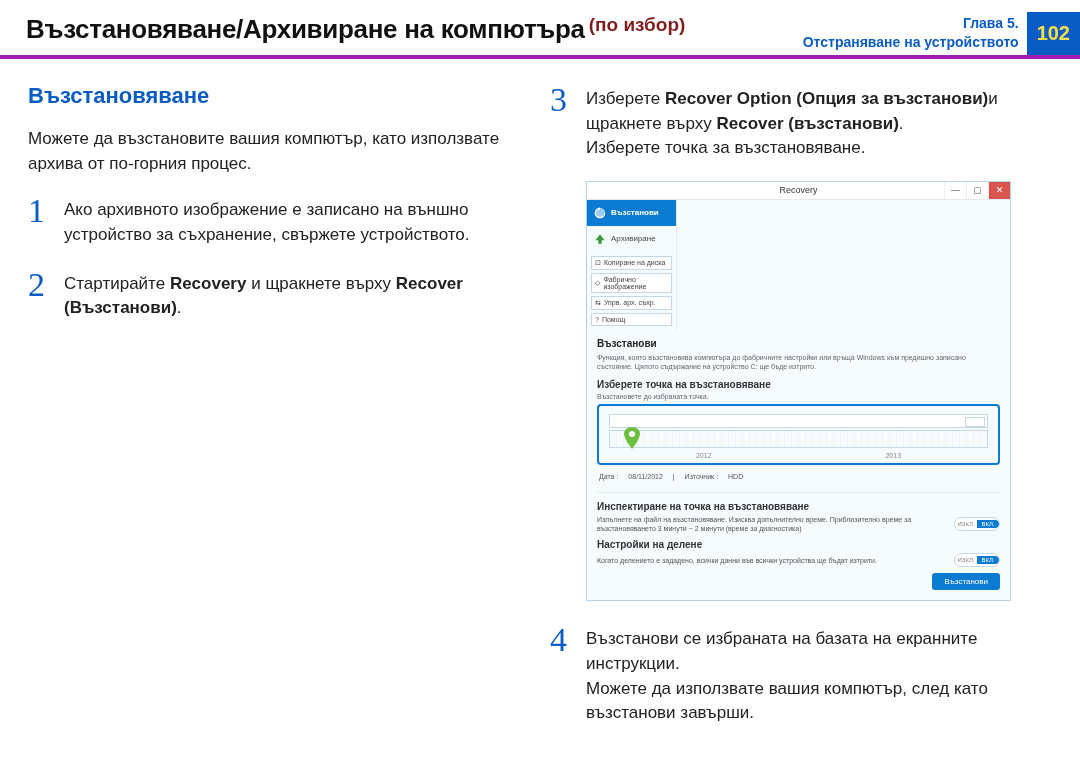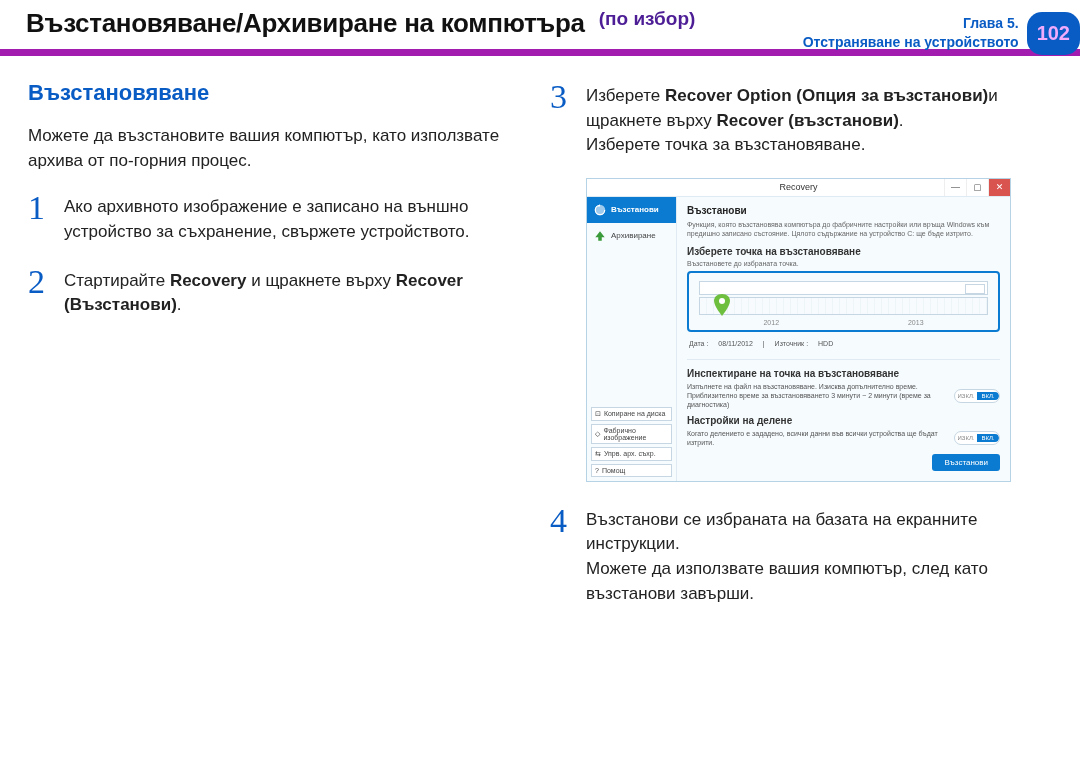--- a/index.html
+++ b/index.html
@@ -7,61 +7,60 @@
     font-family: Arial, "Helvetica Neue", sans-serif;
     background: #fff;
     width: 1080px;
     height: 766px;
     position: relative;
     color: #222;
   }
   .header {
     display: flex;
     align-items: flex-start;
-    padding: 8px 0 10px 26px;
-    border-bottom: 7px solid #a21caf;
+    padding: 14px 0 10px 26px;
+    border-bottom: 4px solid #a21caf;
   }
   .page-title {
     font-size: 26px;
     font-weight: 700;
     color: #111;
     letter-spacing: -0.3px;
   }
   .page-subtitle {
     font-size: 19px;
     font-weight: 700;
-    color: #4c1d95;
-    margin-left: 14px;
+    color: #7f1d1d;
+    margin-left: 4px;
   }
   .header-right {
     position: absolute;
     right: 0;
     top: 12px;
     display: flex;
     align-items: flex-start;
     margin-left: 48px;
   }
   .chapter-block {
     text-align: right;
     font-size: 14px;
     font-weight: 700;
     color: #0a5cc5;
     line-height: 1.35;
     margin-right: 8px;
     margin-top: 2px;
   }
   .page-num {
     background: #0a5cc5;
-    color: #f0abfc;
+    color: #fde047;
     font-weight: 700;
     font-size: 20px;
     padding: 10px 10px;
     min-width: 44px;
     text-align: center;
-    border-radius: 15px;
   }
   .content {
     display: flex;
     padding: 24px 28px 0 28px;
     gap: 20px;
   }
   .col {
     flex: 1;
     min-width: 0;
   }
@@ -122,21 +121,21 @@
     width: 22px;
     height: 100%;
     display: flex;
     align-items: center;
     justify-content: center;
     font-size: 9px;
     color: #555;
     border-left: 1px solid #eee;
   }
   .ss-winbtn.close { background: #d9534f; color: #fff; }
-  .ss-body { display: flex; }
+  .ss-body { display: flex; flex-direction: column; }
   .ss-side {
     width: 90px;
     border-right: 1px solid #dfeaf2;
     display: flex;
     flex-direction: column;
   }
   .ss-side-top { flex: 1; }
   .ss-nav {
     display: flex;
     align-items: center;

